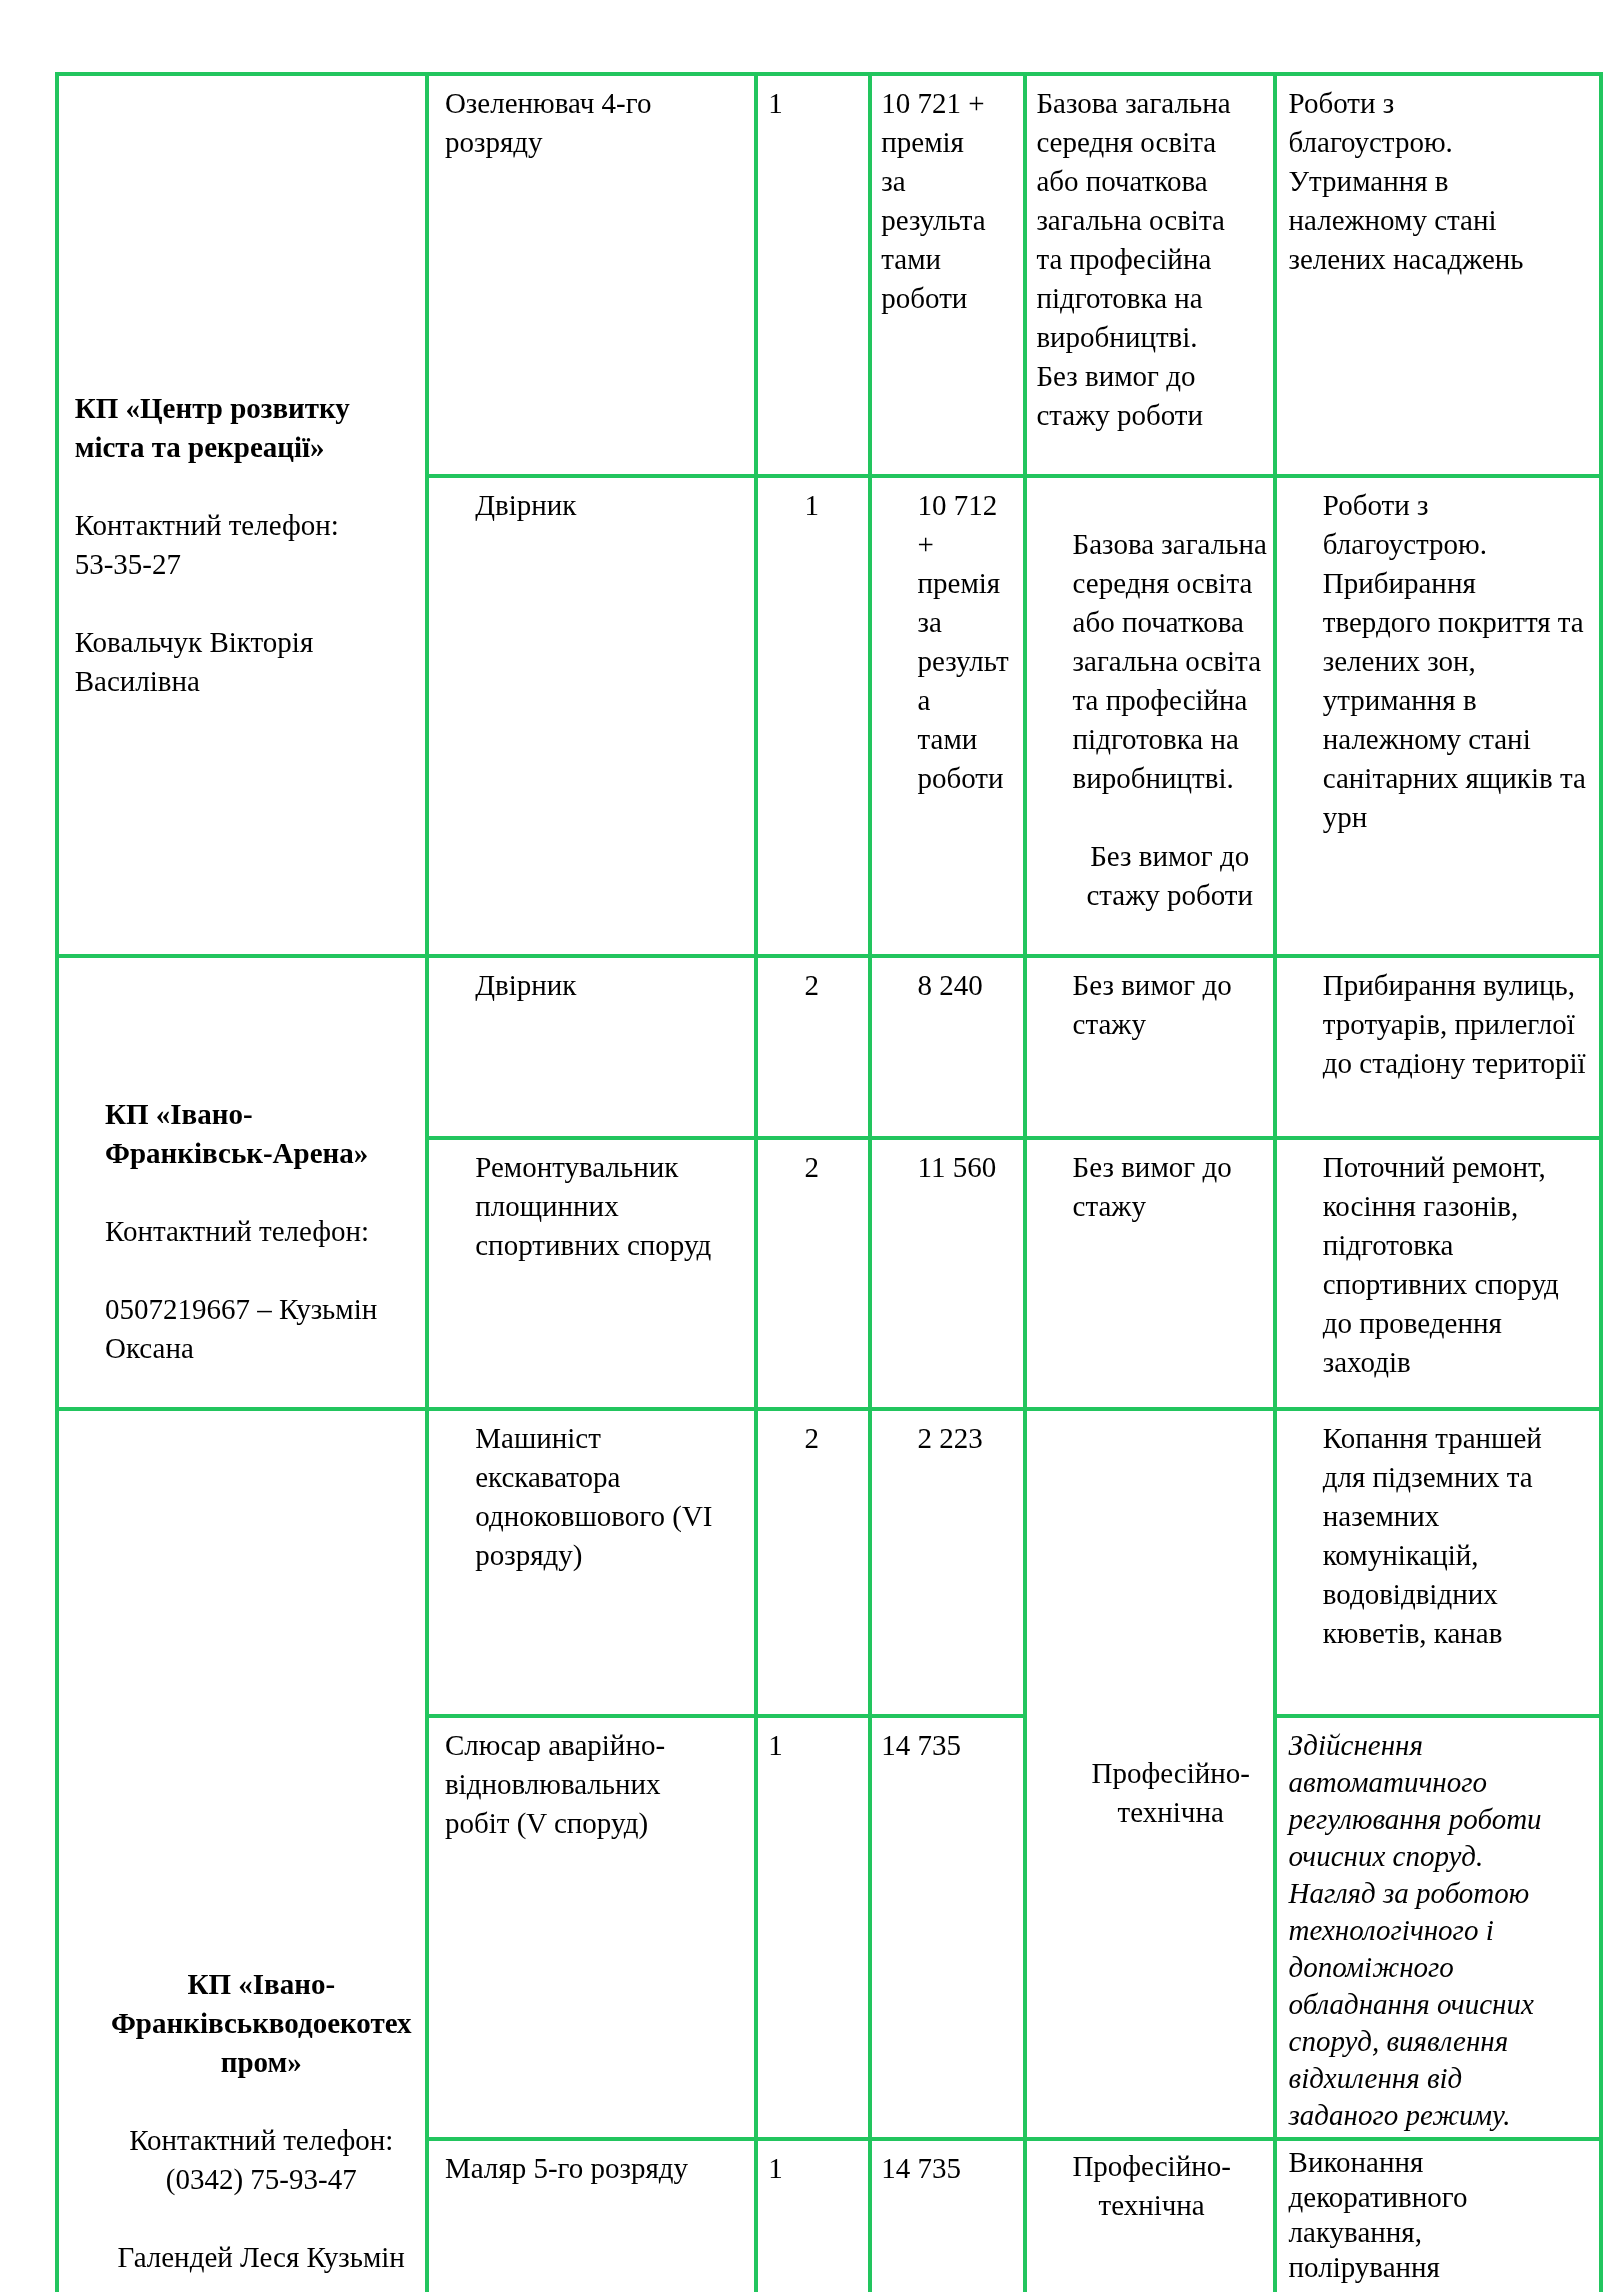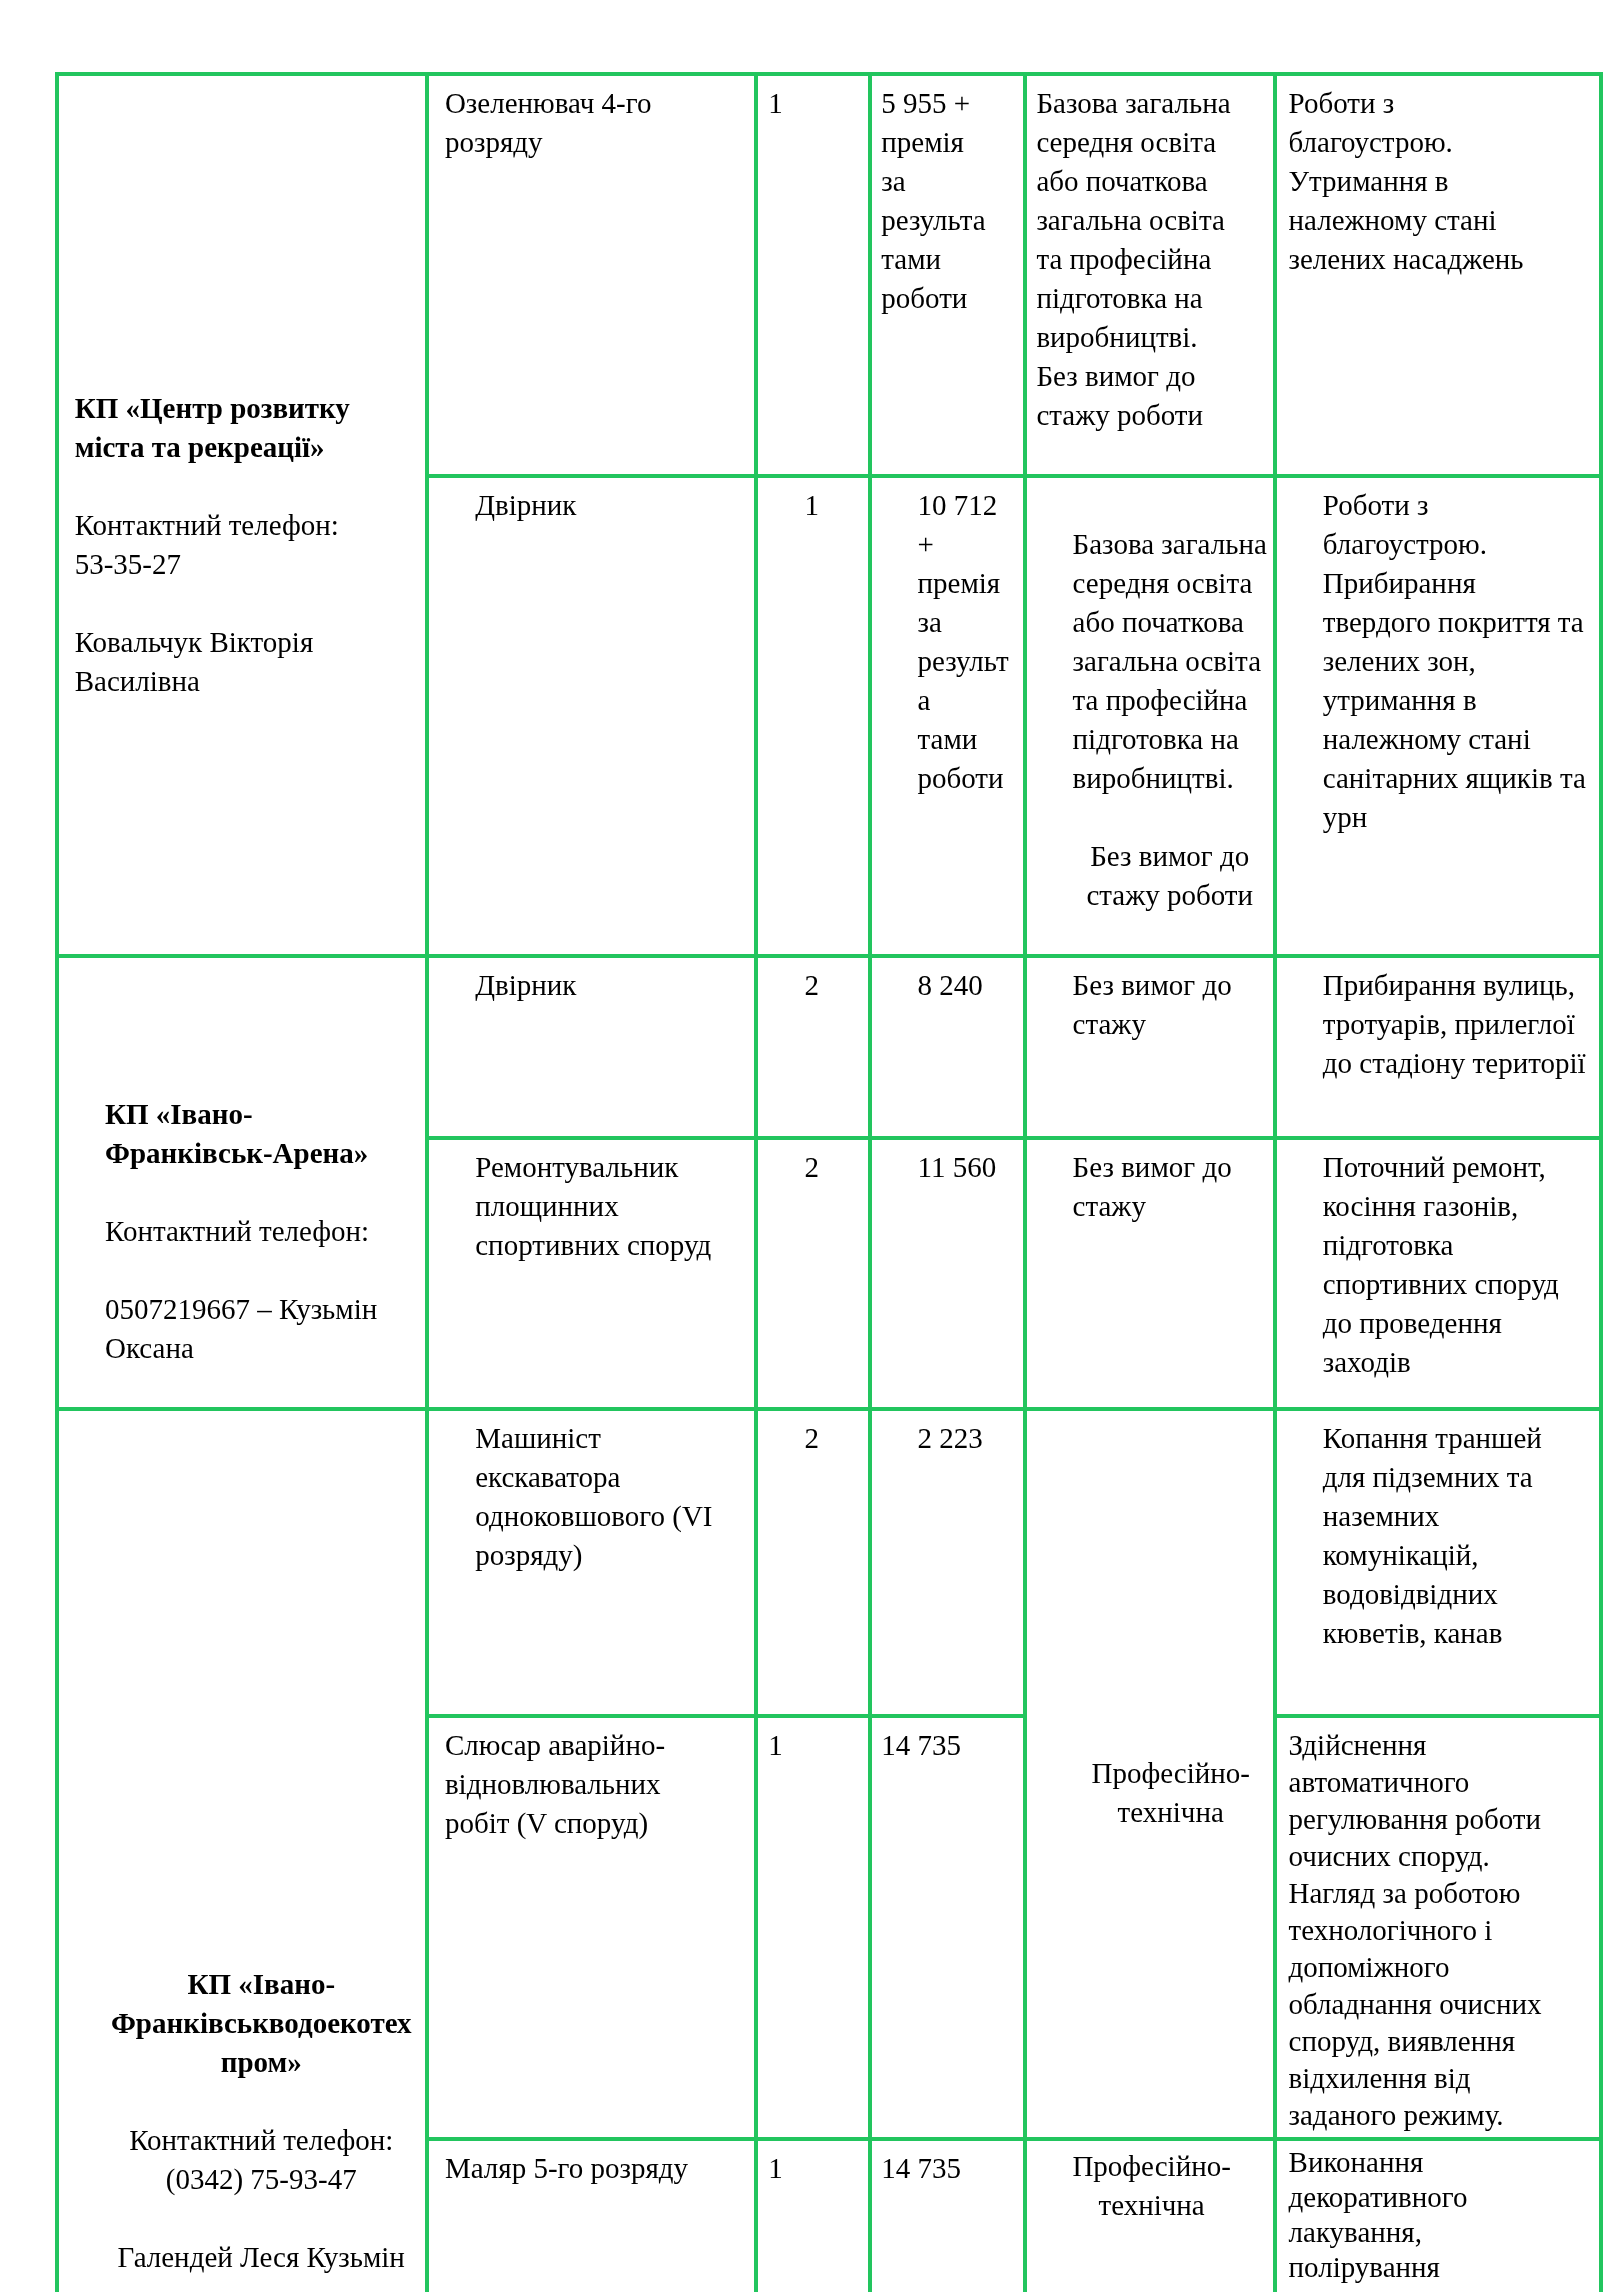--- a/index.html
+++ b/index.html
@@ -45,21 +45,21 @@
 
   td.pos { padding-left: 15.7px; }
   td.cnt { padding-left: 9.8px; }
   td.sal { padding-left: 9.8px; padding-right: 3.9px; }
   td.edu { padding-left: 9.8px; padding-right: 5.9px; font-family: Liberation Serif, serif; }
   td.dut { padding-left: 11.8px; }
 
   .edu-note { text-align: center; }
   td.edu-merged { vertical-align: middle; text-align: center; padding: 39px 3.9px 0 3.9px; }
   td.edu-center { text-align: center; padding-top: 5.9px; }
-  td.lh38 { line-height: 37px; padding-top: 9px; }
+  td.lh38 { line-height: 37px; padding-top: 9px; font-style: italic; }
   td.lh36 { line-height: 35px; padding-top: 3.9px; }
 </style>
 </head>
 <body>
 
 <div class="page">
   <table class="vacancy">
     <colgroup>
       <col style="width:370px">
       <col style="width:329px">
@@ -75,21 +75,21 @@
           <div class="company-name">КП «Центр розвитку
 міста та рекреації»</div>
           <div class="company-contact">Контактний телефон:
 53-35-27</div>
           <div class="company-person">Ковальчук Вікторія
 Василівна</div>
         </td>
         <td class="pos">Озеленювач 4-го
 розряду</td>
         <td class="cnt">1</td>
-        <td class="sal">5 955 +
+        <td class="sal">10 721 +
 премія
 за
 результа
 тами
 роботи</td>
         <td class="edu">Базова загальна
 середня освіта
 або початкова
 загальна освіта
 та професійна

